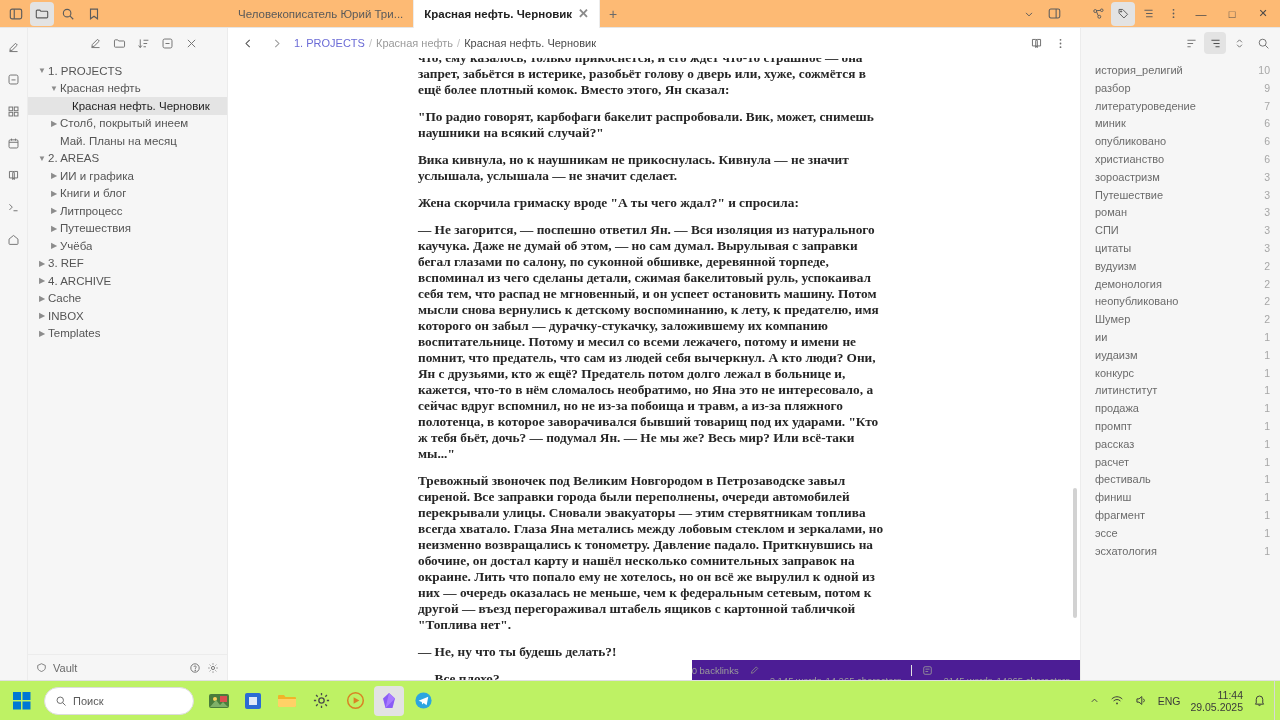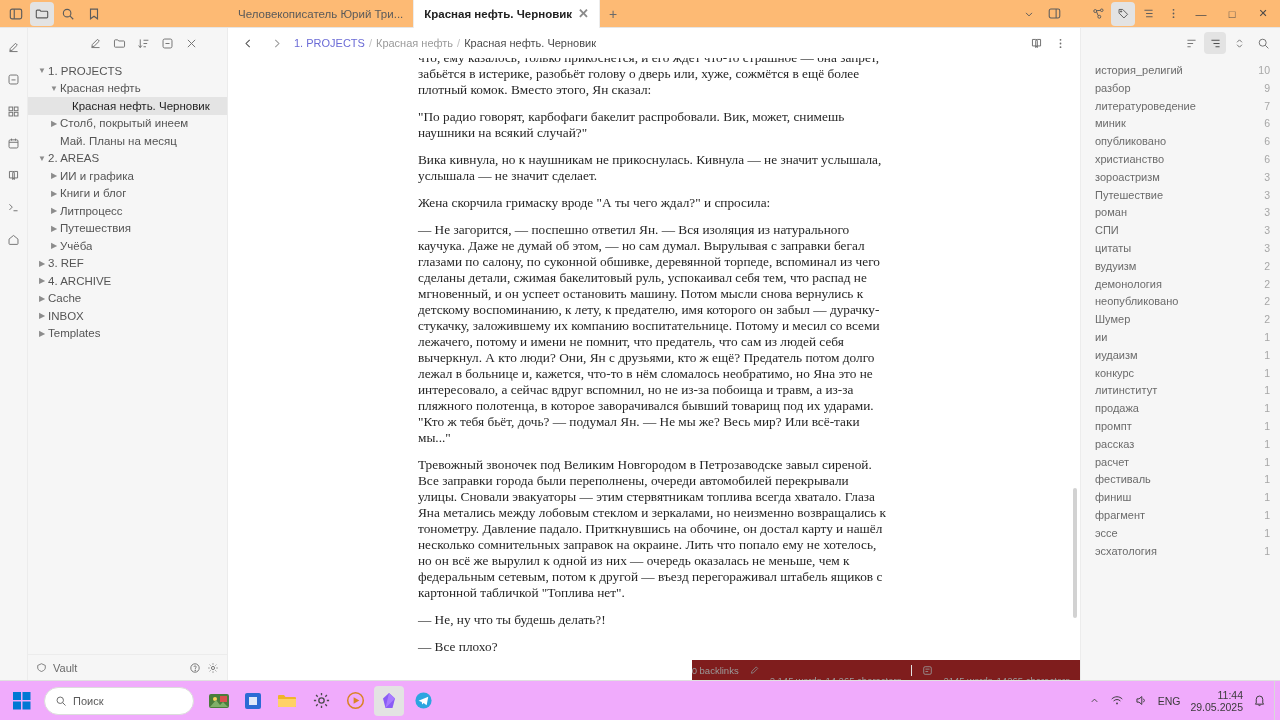--- a/index.html
+++ b/index.html
@@ -75,59 +75,60 @@
   .crumbs .crumb.current { color: #4a4a4a; }
   .crumbs .sep { color: #c2c2c2; }
   .crumb-actions { display: flex; align-items: center; gap: 4px; }
   .ca-icon { width: 20px; height: 20px; display: flex; align-items: center; justify-content: center; color: #6f6f6f; border-radius: 3px; }
 
   .doc-wrap { flex: 1; position: relative; overflow: hidden; }
   .doc {
     position: absolute; inset: 0;
     padding: 0 190px 0 190px;
     overflow: hidden;
+    font-weight: bold;
   }
   .doc-inner { width: 100%; max-width: 672px; margin: 0 auto; }
   .doc p {
     font-family: "Liberation Serif", serif;
     font-size: 13.3px; line-height: 16px; color: #262626;
     margin: 0 0 11px 0; text-align: left;
   }
   .doc p.clipped { margin-top: -8px; }
   .scrollbar {
     position: absolute; right: 3px; top: 0; width: 4px; height: 100%;
   }
   .scrollthumb { position: absolute; left: 0; width: 4px; border-radius: 2px; background: #d2d2d2; }
 
   
   .statusbar {
     position: absolute; right: 0; bottom: 0; height: 20px;
     display: flex; align-items: center; gap: 10px; padding-right: 10px;
-    font-size: 9.5px; color: #9b9b9b; background: #7f1d1d;
+    font-size: 9.5px; color: #9b9b9b; background: #4c1d95;
   }
   .statusbar .grp { display: flex; align-items: center; gap: 4px; margin-top: 20px; }
   .statusbar .pen { color: #8a8a8a; }
   .statusbar .divider { width: 1px; height: 11px; background: #e2e2e2; }
 
   
   .rightpanel {
     width: 200px; background: #f6f6f6; border-left: 1px solid #ececec;
     display: flex; flex-direction: column; flex: 0 0 200px;
   }
   .rp-toolbar { height: 30px; display: flex; align-items: center; justify-content: flex-end; gap: 2px; padding-right: 6px; }
   .rp-ticon { width: 22px; height: 22px; display: flex; align-items: center; justify-content: center; color: #737373; border-radius: 4px; }
   .rp-ticon.active { background: #e3e3e3; color: #4a4a4a; }
   .rp-list { flex: 1; overflow: hidden; padding-top: 6px; }
   .tag-row { display: flex; align-items: flex-start; height: 17.8px; padding: 0 10px 0 14px; font-size: 11px; color: #6b6b6b; }
   .tag-name { flex: 1; overflow: hidden; text-overflow: ellipsis; white-space: nowrap; }
   .tag-count { color: #a7a7a7; font-size: 10.5px; }
 
   
   .taskbar {
-    height: 40px; flex: 0 0 40px; background: #f0abfc;
+    height: 40px; flex: 0 0 40px; background: #bef264;
     display: flex; align-items: center; border-top: 1px solid #e0e0e0;
   }
   .tk-start { width: 44px; display: flex; align-items: center; justify-content: center; }
   .tk-search {
     display: flex; align-items: center; gap: 6px;
     height: 28px; width: 150px; background: #fff; border: 1px solid #dcdcdc;
     border-radius: 14px; padding: 0 10px; font-size: 11px; color: #5a5a5a;
   }
   .tk-apps { display: flex; align-items: center; gap: 4px; padding-left: 10px; }
   .tk-app { width: 30px; height: 30px; display: flex; align-items: center; justify-content: center; border-radius: 4px; }

